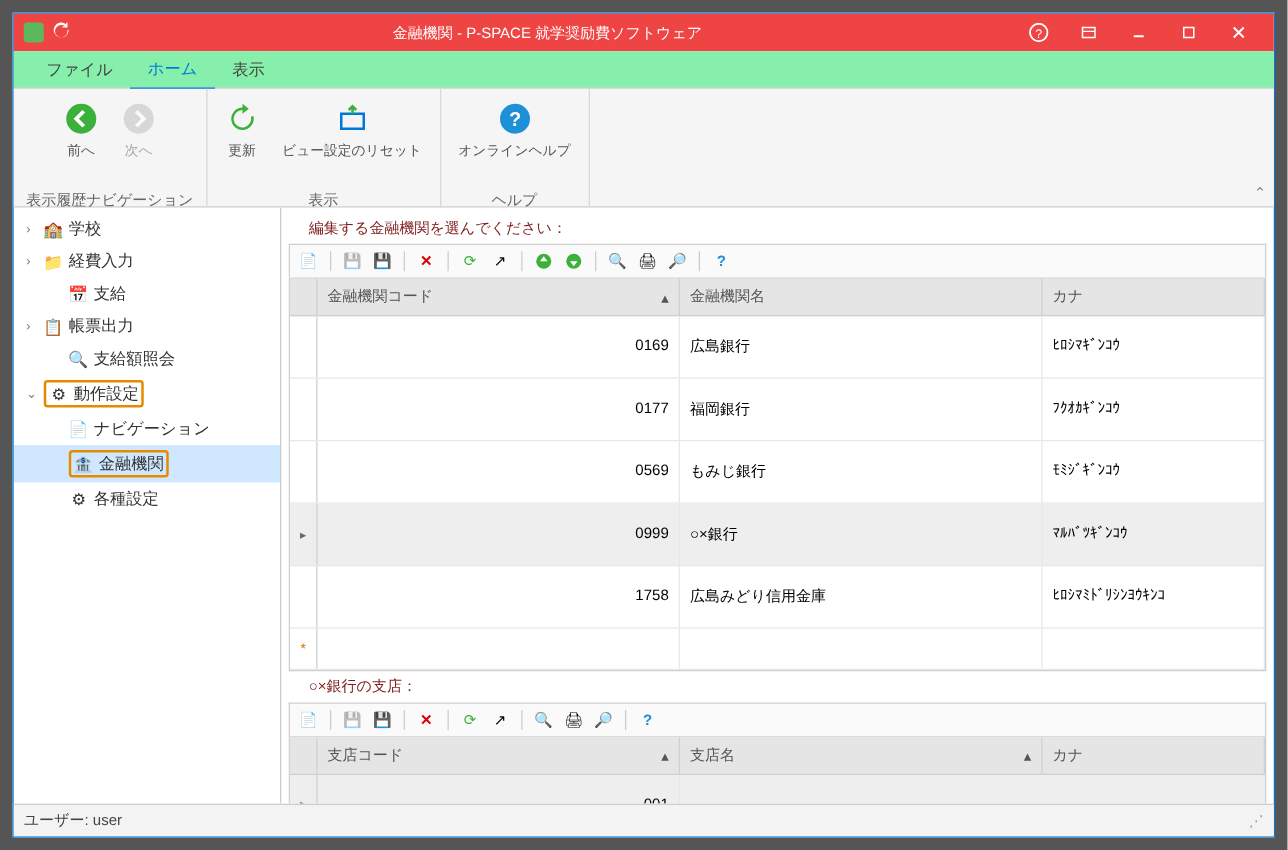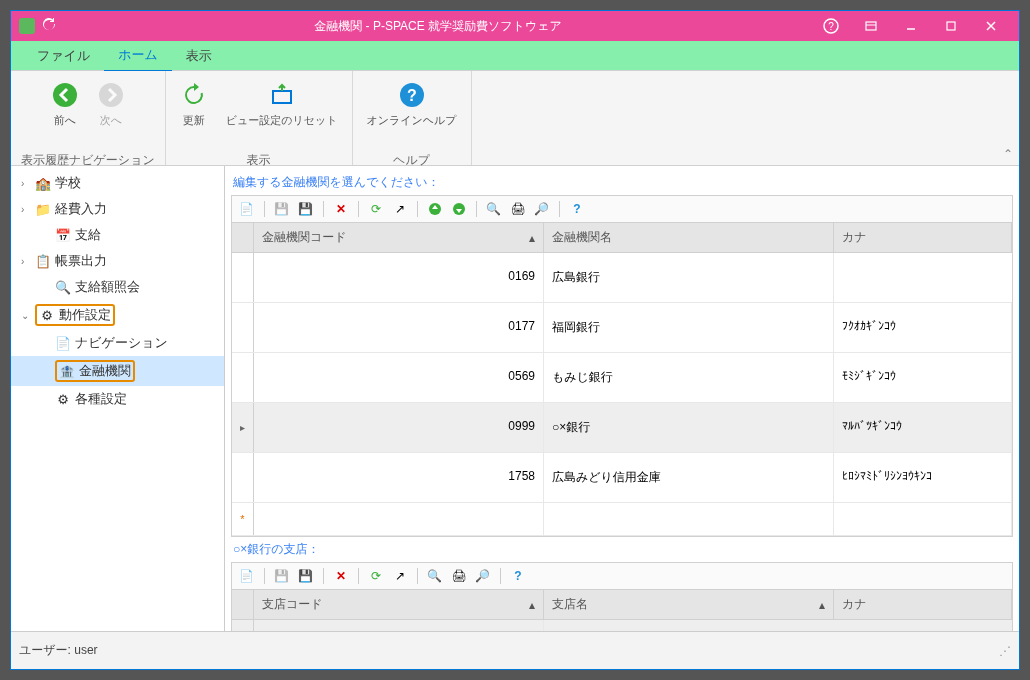--- a/index.html
+++ b/index.html
@@ -1,18 +1,18 @@
 <!DOCTYPE html>
 <html><head>
 <meta charset="utf-8">
 <style>
 * { box-sizing: border-box; margin: 0; padding: 0; }
 body { font-family: "Meiryo UI", "Yu Gothic UI", sans-serif; font-size: 12px; background: #555; padding: 10px; }
 .window { width: 1010px; height: 660px; background: #fff; border: 1px solid #0078d7; display: flex; flex-direction: column; }
-.titlebar { background: #ec4899; color: #fff; height: 30px; display: flex; align-items: center; padding: 0 8px; }
+.titlebar { background: #ef4444; color: #fff; height: 30px; display: flex; align-items: center; padding: 0 8px; }
 .titlebar .app-icon { width: 16px; height: 16px; background: #5cb85c; border-radius: 3px; margin-right: 6px; }
 .titlebar .refresh-ico { margin-right: 8px; cursor: pointer; }
 .titlebar .title { flex: 1; text-align: center; font-size: 12px; }
 .titlebar .winbtn { width: 40px; height: 30px; display: flex; align-items: center; justify-content: center; cursor: pointer; }
 .menubar { height: 30px; border-bottom: 1px solid #d0d0d0; display: flex; align-items: center; padding: 0 12px; background: #86efac; }
 .menuitem { padding: 6px 14px; font-size: 13px; color: #444; cursor: pointer; }
 .menuitem.active { color: #0078d7; border-bottom: 2px solid #0078d7; }
 .ribbon { height: 95px; background: #f5f5f5; border-bottom: 1px solid #d0d0d0; display: flex; position: relative; }
 .ribbon-group { border-right: 1px solid #d8d8d8; padding: 6px 10px; display: flex; flex-direction: column; justify-content: space-between; align-items: center; }
 .ribbon-btns { display: flex; gap: 10px; }
@@ -26,32 +26,32 @@
 .nav-head { padding: 6px 10px; font-size: 13px; color: #333; border-bottom: 1px solid #e0e0e0; display: flex; justify-content: space-between; align-items: center; }
 .nav-tree { padding: 4px 0; overflow: auto; }
 .tree-item { display: flex; align-items: center; padding: 4px 8px; cursor: pointer; font-size: 13px; color: #333; }
 .tree-item .arrow { width: 14px; color: #777; font-size: 10px; }
 .tree-item .ico { width: 16px; margin-right: 4px; text-align: center; }
 .tree-item.level1 { padding-left: 10px; }
 .tree-item.level2 { padding-left: 30px; }
 .tree-item.selected { background: #cfe8ff; }
 .orange-box { border: 2px solid #e68a00; border-radius: 3px; padding: 0 2px; }
 .main { flex: 1; display: flex; flex-direction: column; overflow: hidden; padding: 4px 6px; }
-.section-label { font-size: 12px; color: #3b82f6; padding: 4px 2px; }
+.section-label { font-size: 12px; color: #7f1d1d; padding: 4px 2px; margin-left: 14px; }
 .toolbar { display: flex; align-items: center; gap: 6px; padding: 4px 6px; border: 1px solid #d0d0d0; border-bottom: none; background: #fafafa; }
 .tb-btn { width: 18px; height: 18px; display: flex; align-items: center; justify-content: center; cursor: pointer; }
 .tb-sep { width: 1px; height: 16px; background: #ccc; margin: 0 2px; }
 .grid { border: 1px solid #d0d0d0; background: #fff; }
 .grid-head { display: flex; background: #e5e5e5; border-bottom: 1px solid #d0d0d0; }
 .grid-head .col { padding: 6px 8px; border-right: 1px solid #d0d0d0; font-size: 12px; color: #555; display: flex; align-items: center; justify-content: space-between; }
 .grid-row { display: flex; border-bottom: 1px solid #e8e8e8; }
 .grid-row .cell { padding: 16px 8px; border-right: 1px solid #e8e8e8; font-size: 12px; }
 .grid-row.selected { background: #eee; }
 .row-ind { width: 22px; border-right: 1px solid #d0d0d0; display: flex; align-items: center; justify-content: center; font-size: 10px; color: #666; }
-.statusbar { height: 38px; border-top: 1px solid #ccc; background: #f3f3f3; display: flex; align-items: center; padding: 0 8px; font-size: 12px; color: #444; justify-content: space-between; }
+.statusbar { height: 26px; border-top: 1px solid #ccc; background: #f3f3f3; display: flex; align-items: center; padding: 0 8px; font-size: 12px; color: #444; justify-content: space-between; }
 .col-code { width: 290px; text-align: right; }
 .col-name { width: 290px; }
 .col-kana { flex: 1; }
 .col-bcode { width: 290px; text-align: right; }
 .col-bname { width: 290px; }
 .col-bkana { flex: 1; }
 svg.ico16 { width: 16px; height: 16px; }
 svg.ico28 { width: 28px; height: 28px; }
 .star { color: #e07000; font-size: 11px; }
 </style>
@@ -252,20 +252,21 @@
               <span>▴</span>
             </div>
           <div class="col col-name">金融機関名</div>
           <div class="col col-kana">カナ</div>
         </div>
         <div id="bank-rows">
             <div class="grid-row">
               <div class="row-ind"></div>
               <div class="cell col-code">0169</div>
               <div class="cell col-name">広島銀行</div>
+              <div class="cell col-kana">ﾋﾛｼﾏｷﾞﾝｺｳ</div>
             </div>
             <div class="grid-row">
               <div class="row-ind"></div>
               <div class="cell col-code">0177</div>
               <div class="cell col-name">福岡銀行</div>
               <div class="cell col-kana">ﾌｸｵｶｷﾞﾝｺｳ</div>
             </div>
             <div class="grid-row">
               <div class="row-ind"></div>
               <div class="cell col-code">0569</div>

